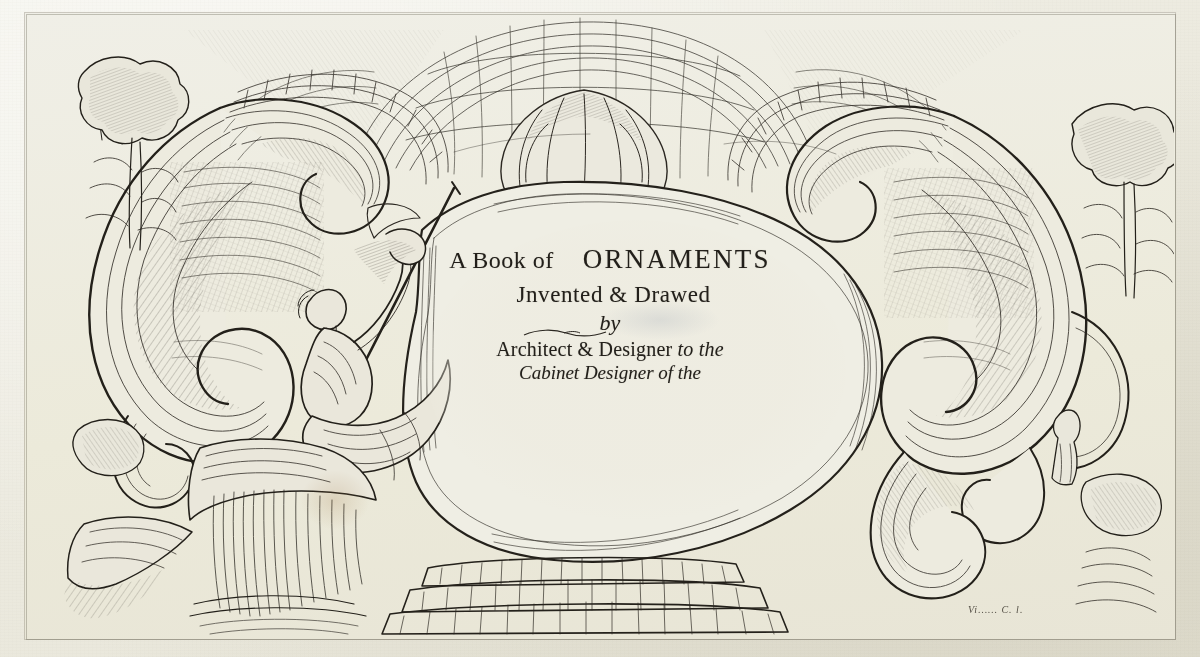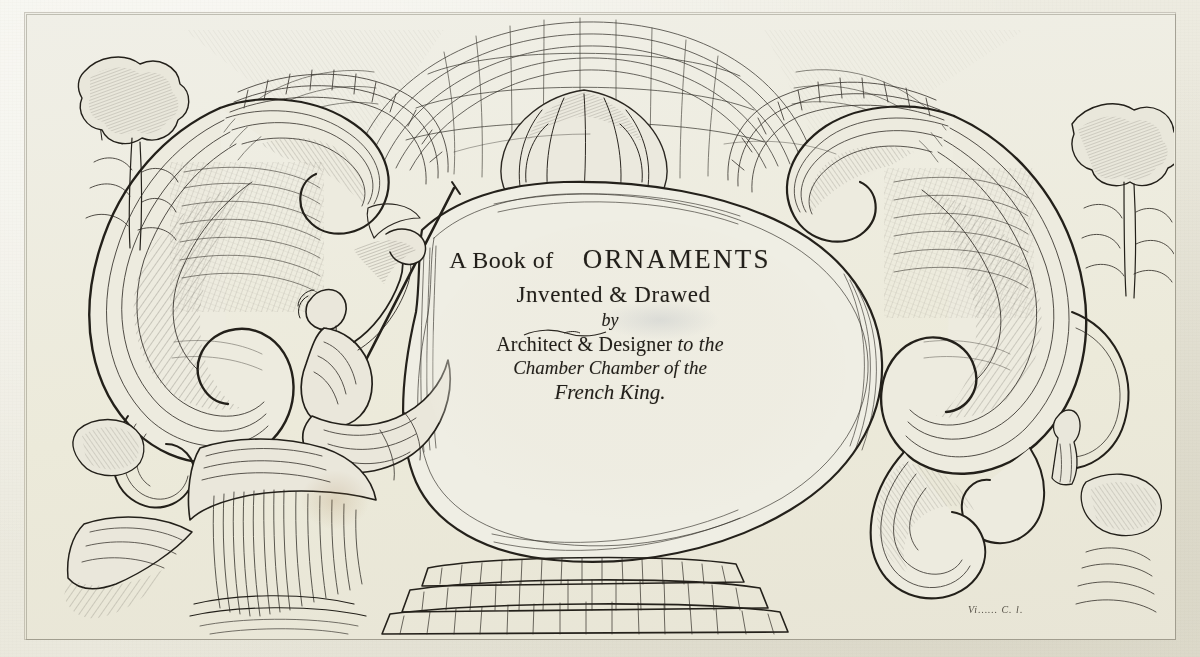--- a/index.html
+++ b/index.html
@@ -95,21 +95,21 @@
     letter-spacing: 2.2px;
     margin-top: 41px;
   }
   #line-2 {
     font-size: 23px;
     letter-spacing: 0.6px;
     margin-bottom: 4px;
     padding-left: 7px;
   }
   #line-3 {
-    font-size: 18px;
+    font-size: 22px;
     font-style: italic;
     margin-bottom: 4px;
   }
   #line-4 {
     font-size: 28px;
     font-style: italic;
     letter-spacing: 1.4px;
     margin-bottom: 8px;
   }
   #line-5 {
@@ -660,22 +660,21 @@
       <span class="small">A Book of</span>
       &nbsp;&nbsp;
       <span class="caps">ORNAMENTS</span>
     </div>
     <div class="line" id="line-2">Jnvented  &amp;  Drawed</div>
     <div class="line" id="line-3">by</div>
     <div class="line" id="line-5">
       <span>Architect &amp; Designer</span>
       <span class="ital">to the</span>
     </div>
-    <div class="line" id="line-6">Chamber Chamber of the</div>
-    <div class="line" id="line-7">French King.</div>
+    <div class="line" id="line-6">Cabinet Designer of the</div>
   </div>
 
   <svg id="swash" viewBox="0 0 90 14">
     <path d="M4 8 C 18 2 34 2 46 6 C 58 10 72 10 86 5" fill="none" stroke="#2b2721" stroke-width="1.2"></path>
     <path d="M44 6 C 50 4 56 4 60 6" fill="none" stroke="#2b2721" stroke-width="1"></path>
   </svg>
 
   <div id="signature">Vi…… C. l.</div>
 </div>
 

